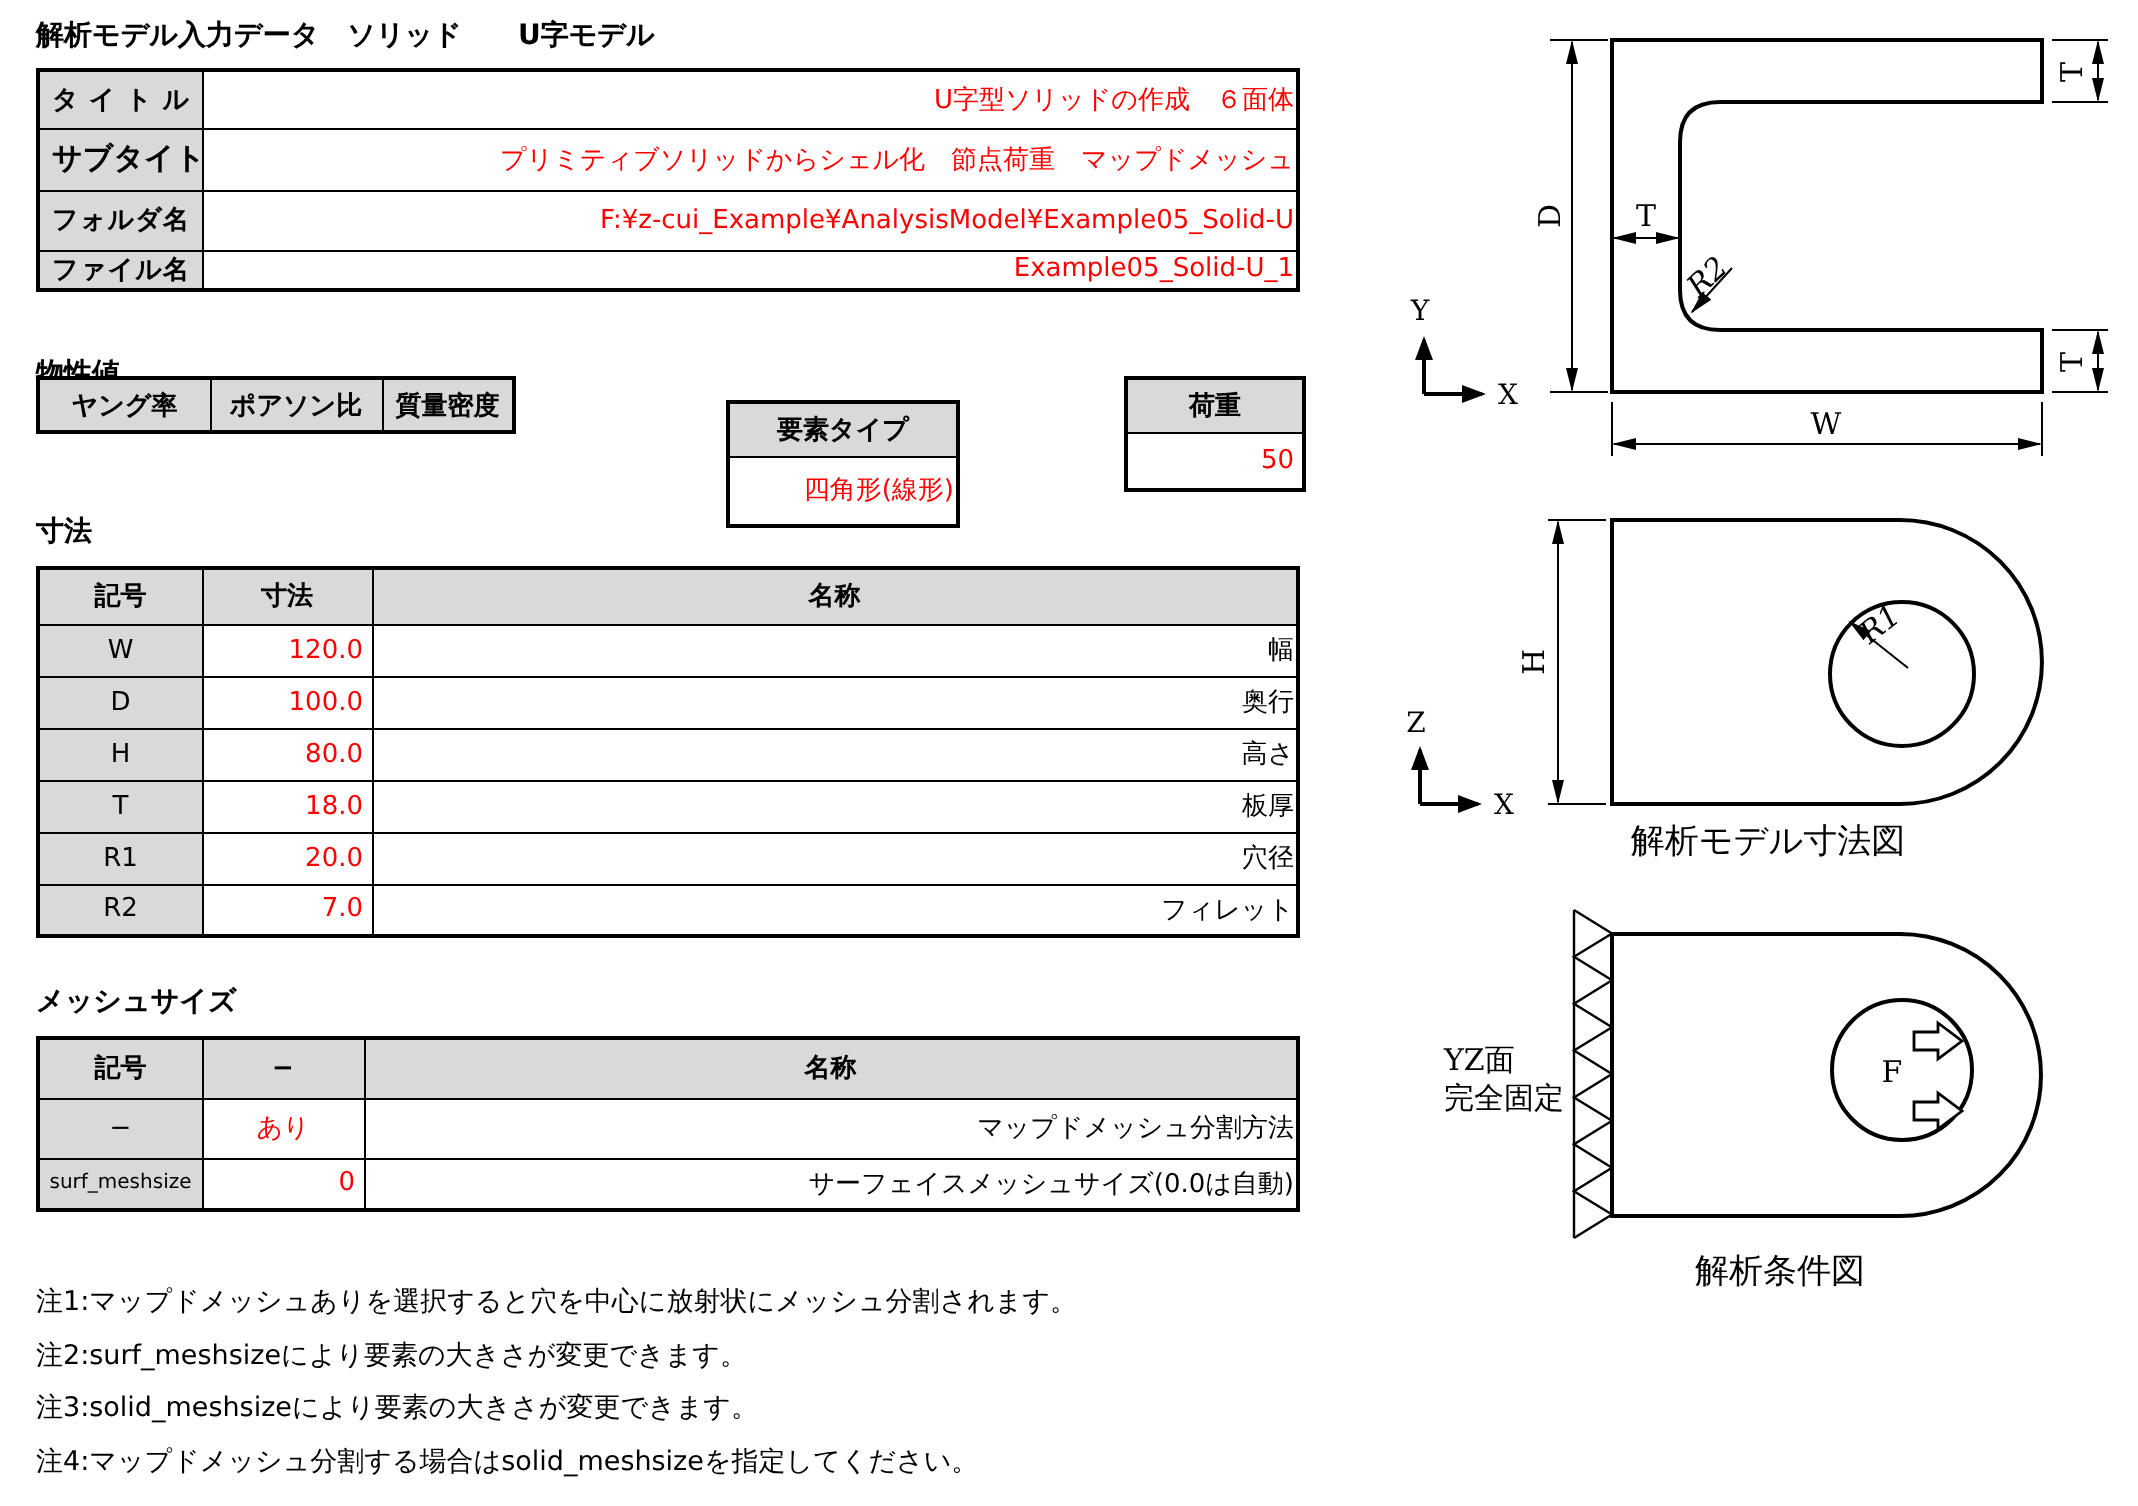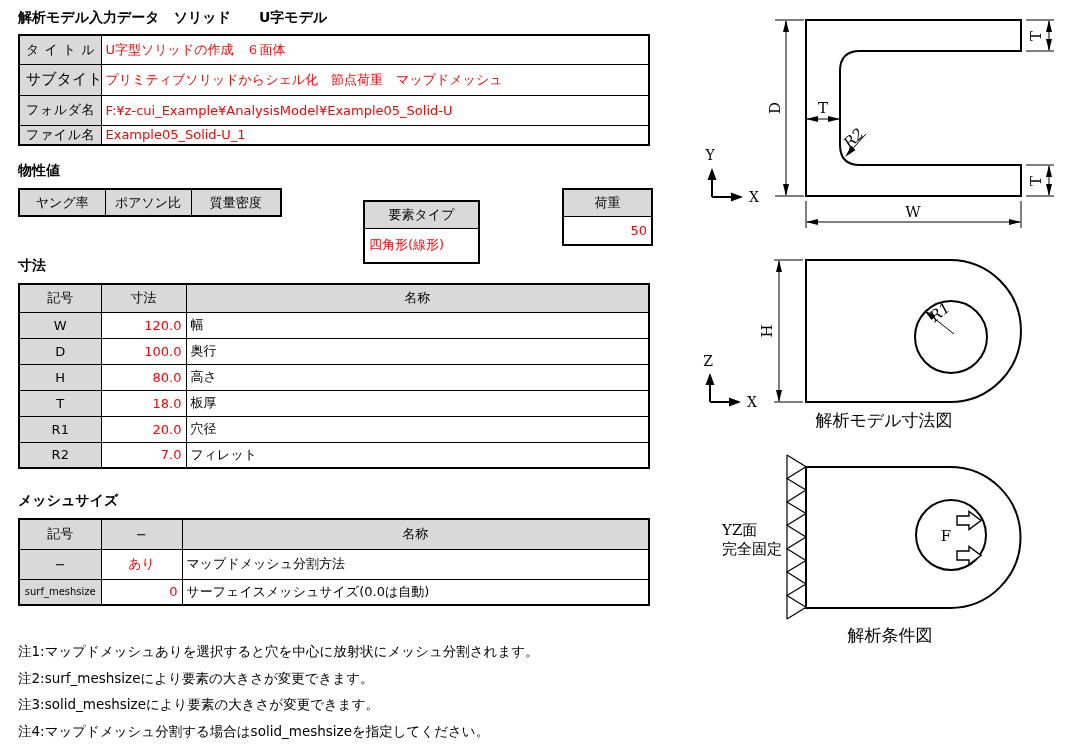--- a/index.html
+++ b/index.html
@@ -3,25 +3,25 @@
 <meta charset="utf-8">
 <style>
   html,body{margin:0;padding:0;background:#fff;}
   #root{position:relative;width:1069px;height:753px;background:#fff;overflow:hidden;
         font-family:"DejaVu Sans",sans-serif;color:#000;}
   .abs{position:absolute;}
   .heading{position:absolute;font-weight:bold;font-size:14px;white-space:nowrap;}
   .t{position:absolute;border-collapse:collapse;table-layout:fixed;border:2.5px solid #000;background:#fff;}
   .t td{border:1.7px solid #000;overflow:hidden;white-space:nowrap;vertical-align:middle;}
   .grey{background:#d9d9d9;}
-  .b{font-weight:normal;}
+  .b{font-weight:bold;}
   .red{color:#ff0000;}
   .c{text-align:center;}
   .r{text-align:right;padding-right:4px;}
-  .l{text-align:left;padding-left:4px;}
+  .l{text-align:right;padding-left:4px;}
   .dist{text-align:justify;text-align-last:justify;padding:0 6px;}
   .f13{font-size:13px;}
   .f11{font-size:15px;}
   .f10{font-size:10px;}
   .notes{position:absolute;left:18px;top:638px;font-size:13.5px;line-height:26.5px;white-space:nowrap;}
   svg text{font-family:"DejaVu Serif",serif;fill:#000;}
   .dtx{font-size:15px;}
   .itx{font-style:italic;}
   .atx{font-size:14px;}
   .cap{font-size:17px;}
@@ -52,23 +52,23 @@
         <td class="grey b dist f13">フォルダ名</td>
         <td class="red l f13">F:¥z-cui_Example¥AnalysisModel¥Example05_Solid-U</td>
       </tr>
       <tr style="height:20px">
         <td class="grey b dist f13">ファイル名</td>
         <td class="red l f13">Example05_Solid-U_1</td>
       </tr>
     </tbody>
   </table>
 
-  <div class="heading" style="left:18px;top:162px;">物性値</div>
-
-  <table class="t" style="left:18px;top:188px;width:264px;">
+  <div class="heading" style="left:18px;top:178px;">物性値</div>
+
+  <table class="t" style="left:18px;top:188px;width:240px;">
     <colgroup>
         <col style="width:86px">
         <col style="width:86px">
         <col>
       </colgroup>
     <tbody>
       <tr style="height:27px">
         <td class="grey b c f13">ヤング率</td>
         <td class="grey b c f13">ポアソン比</td>
         <td class="grey b c f13">質量密度</td>

